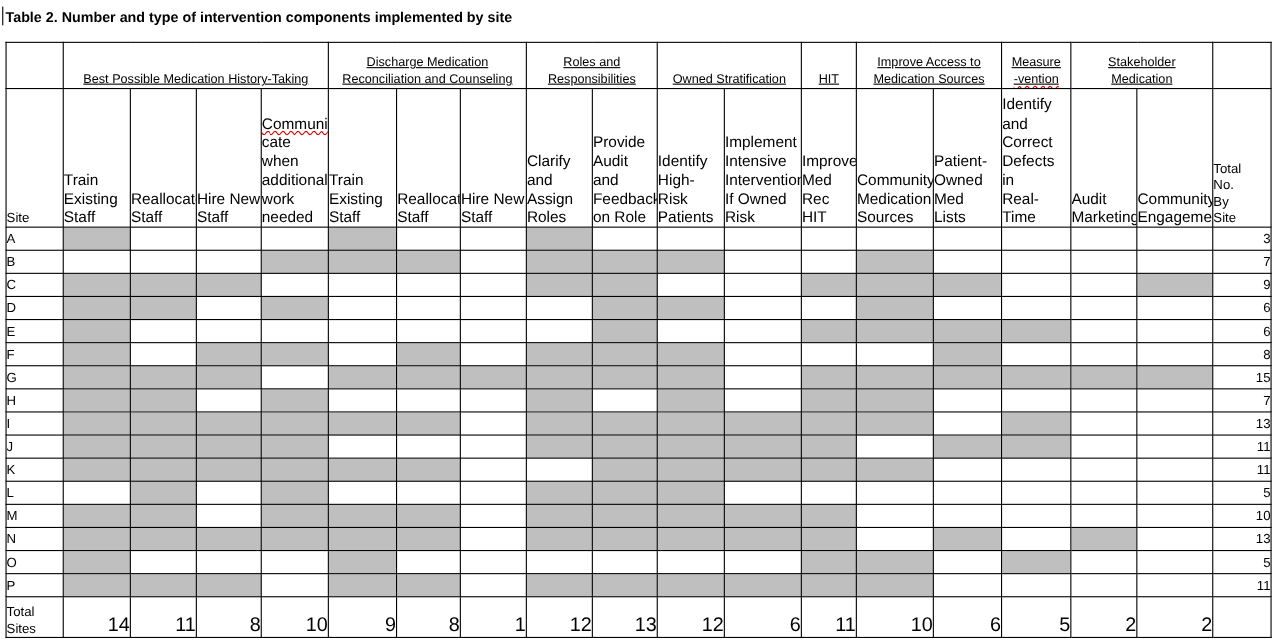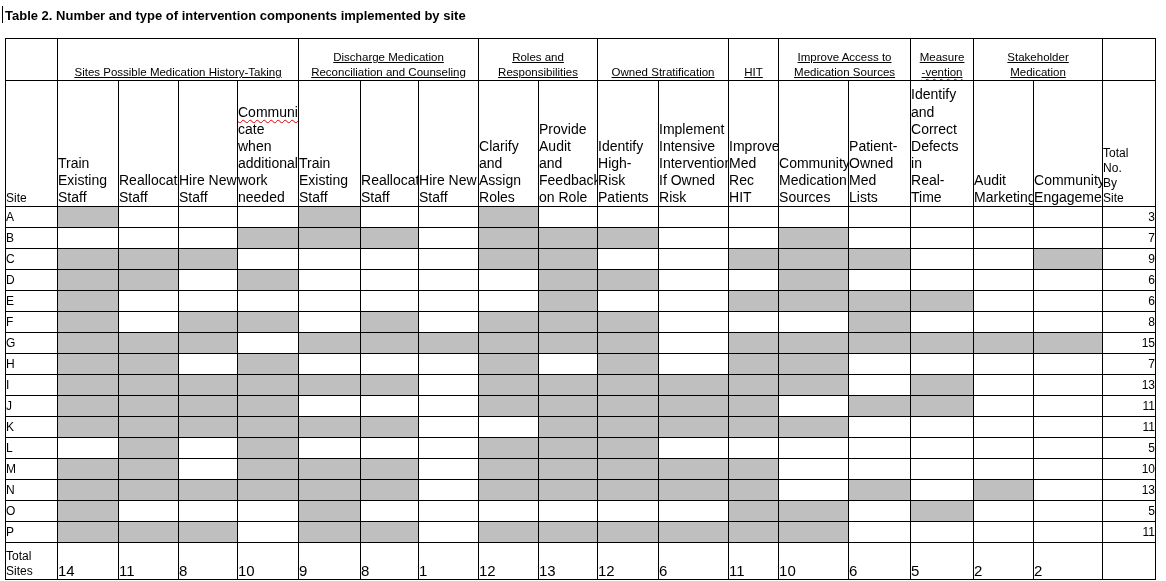--- a/index.html
+++ b/index.html
@@ -37,21 +37,21 @@
   .site-cell { font-size: 12px; padding-left: 3px; vertical-align: middle; }
   .comp-cell { background: #ffffff; }
   .comp-cell.shaded { background: #bfbfbf; }
   .row-total { font-size: 12px; text-align: right; padding-right: 4px; vertical-align: middle; }
   tr.totals-row { height: 37px; }
   .totals-label {
     font-size: 12px; vertical-align: bottom;
     padding: 0 0 2px 3px; line-height: 1.25; white-space: pre-line;
   }
   .totals-value {
-    font-size: 15px; text-align: left; vertical-align: bottom;
+    font-size: 18px; text-align: right; vertical-align: bottom;
     padding: 0 4px 3px 0;
   }
   .squig {
     text-decoration: underline;
     text-decoration-style: wavy;
     text-decoration-color: #e00000;
     text-decoration-thickness: 1px;
     text-underline-offset: 2px;
   }
 </style>
@@ -81,21 +81,21 @@
       <col style="width: 70px;">
       <col style="width: 62px;">
       <col style="width: 63px;">
       <col style="width: 60px;">
       <col style="width: 69px;">
       <col style="width: 53px;">
     </colgroup>
   <thead id="thead">
       <tr class="group-row">
         <th colspan="1" class="group-th"></th>
-        <th colspan="4" class="group-th">Sites Possible Medication History-Taking</th>
+        <th colspan="4" class="group-th">Best Possible Medication History-Taking</th>
         <th colspan="3" class="group-th">Discharge Medication
 Reconciliation and Counseling</th>
         <th colspan="2" class="group-th">Roles and
 Responsibilities</th>
         <th colspan="2" class="group-th">Owned Stratification</th>
         <th colspan="1" class="group-th">HIT</th>
         <th colspan="2" class="group-th">Improve Access to
 Medication Sources</th>
         <th colspan="1" class="group-th">Measure
 <span class="squig">-vention</span></th>

